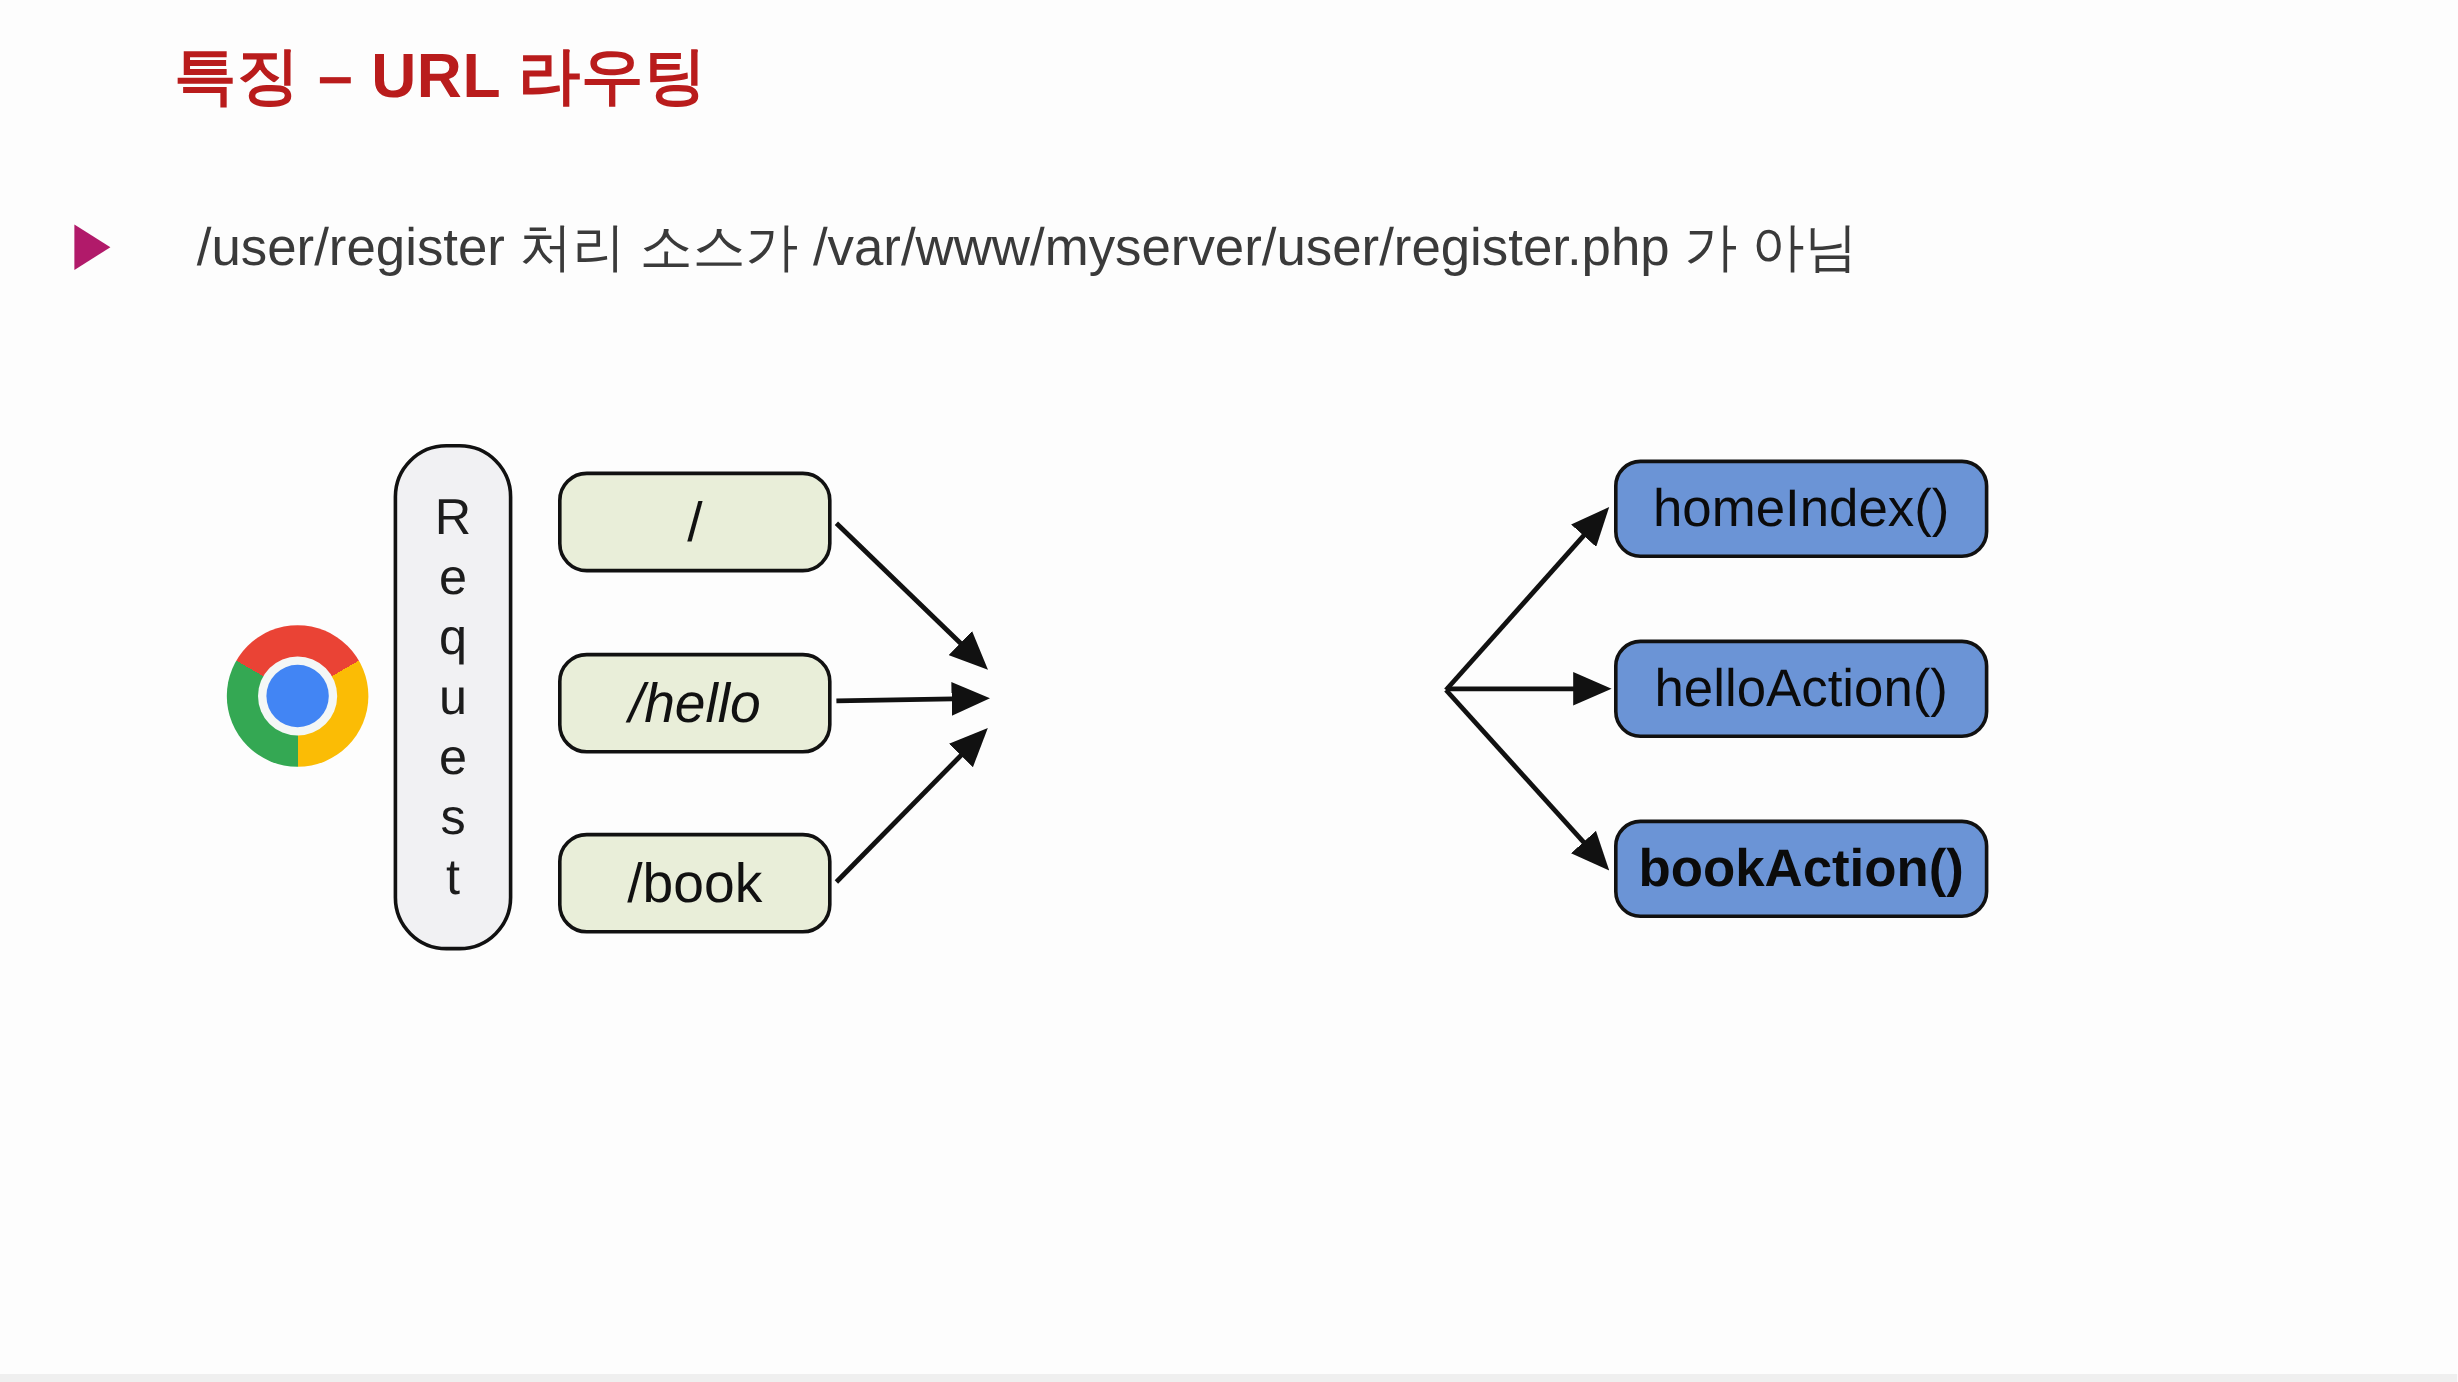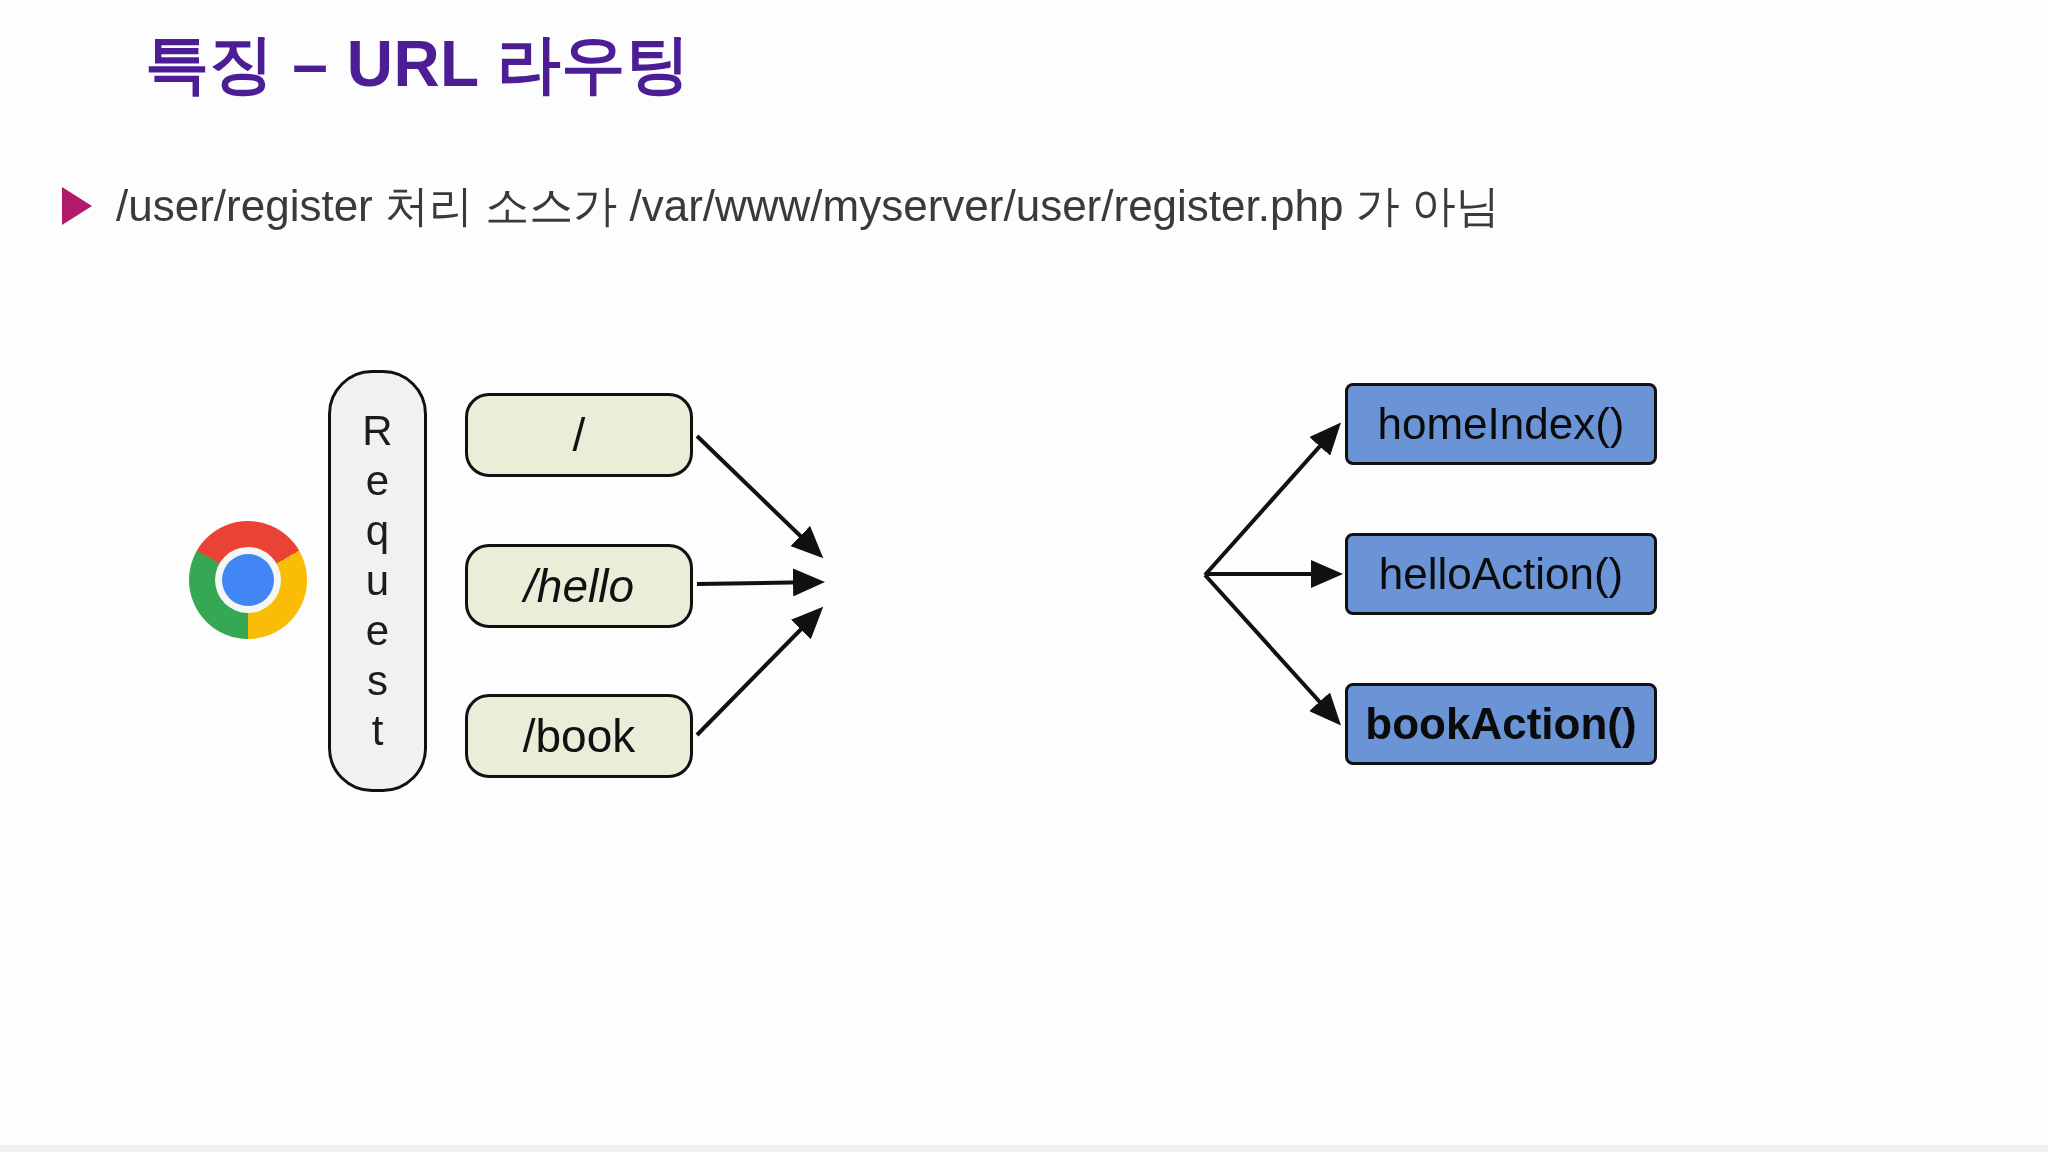--- a/index.html
+++ b/index.html
@@ -7,28 +7,28 @@
     position:relative;width:2048px;height:1152px;overflow:hidden;
     background:#fdfdfd;
     font-family:"Liberation Sans","DejaVu Sans",sans-serif;
     color:#3a3a3a;
   }
   .stage::after{ 
     content:"";position:absolute;left:0;bottom:0;width:100%;height:7px;background:#efefef;
   }
   .title{
     position:absolute;left:145px;top:14px;margin:0;
-    font-size:64px;line-height:100px;font-weight:600;
-    color:#4c1d95;letter-spacing:0.5px;white-space:nowrap;
+    font-size:52px;line-height:100px;font-weight:600;
+    color:#b91c1c;letter-spacing:0.5px;white-space:nowrap;
   }
   .bullet{
     position:absolute;left:62px;display:flex;align-items:center;
     height:56px;white-space:nowrap;
   }
-  .bullet.b1{top:178px;}
+  .bullet.b1{top:178px;gap:48px;}
   .bullet.b2{top:259px;}
   .tri{
     width:0;height:0;flex:0 0 auto;
     border-left:30px solid #b11a6a;
     border-top:19px solid transparent;
     border-bottom:19px solid transparent;
     margin-right:24px;
   }
   .btext{font-size:44px;color:#3a3a3a;}
 
@@ -52,21 +52,21 @@
   }
   .pathbox.p0{top:393px;}
   .pathbox.p1{top:544px;font-style:italic;}
   .pathbox.p2{top:694px;}
   .routebox{
     left:825px;top:507px;width:378px;height:136px;border-radius:30px;
     background:#d5e9ee;flex-direction:column;
   }
   .routebox span{font-size:42px;line-height:52px;color:#0e1a1c;}
   .actionbox{
-    left:1345px;width:312px;height:82px;border-radius:8px;
+    left:1345px;width:312px;height:82px;border-radius:22px;
     background:#6b94d6;font-size:44px;color:#0b0b0b;
   }
   .actionbox.a0{top:383px;}
   .actionbox.a1{top:533px;}
   .actionbox.a2{top:683px;font-weight:bold;}
 
   
   .chrome{
     position:absolute;left:189px;top:521px;width:118px;height:118px;
     border-radius:50%;

